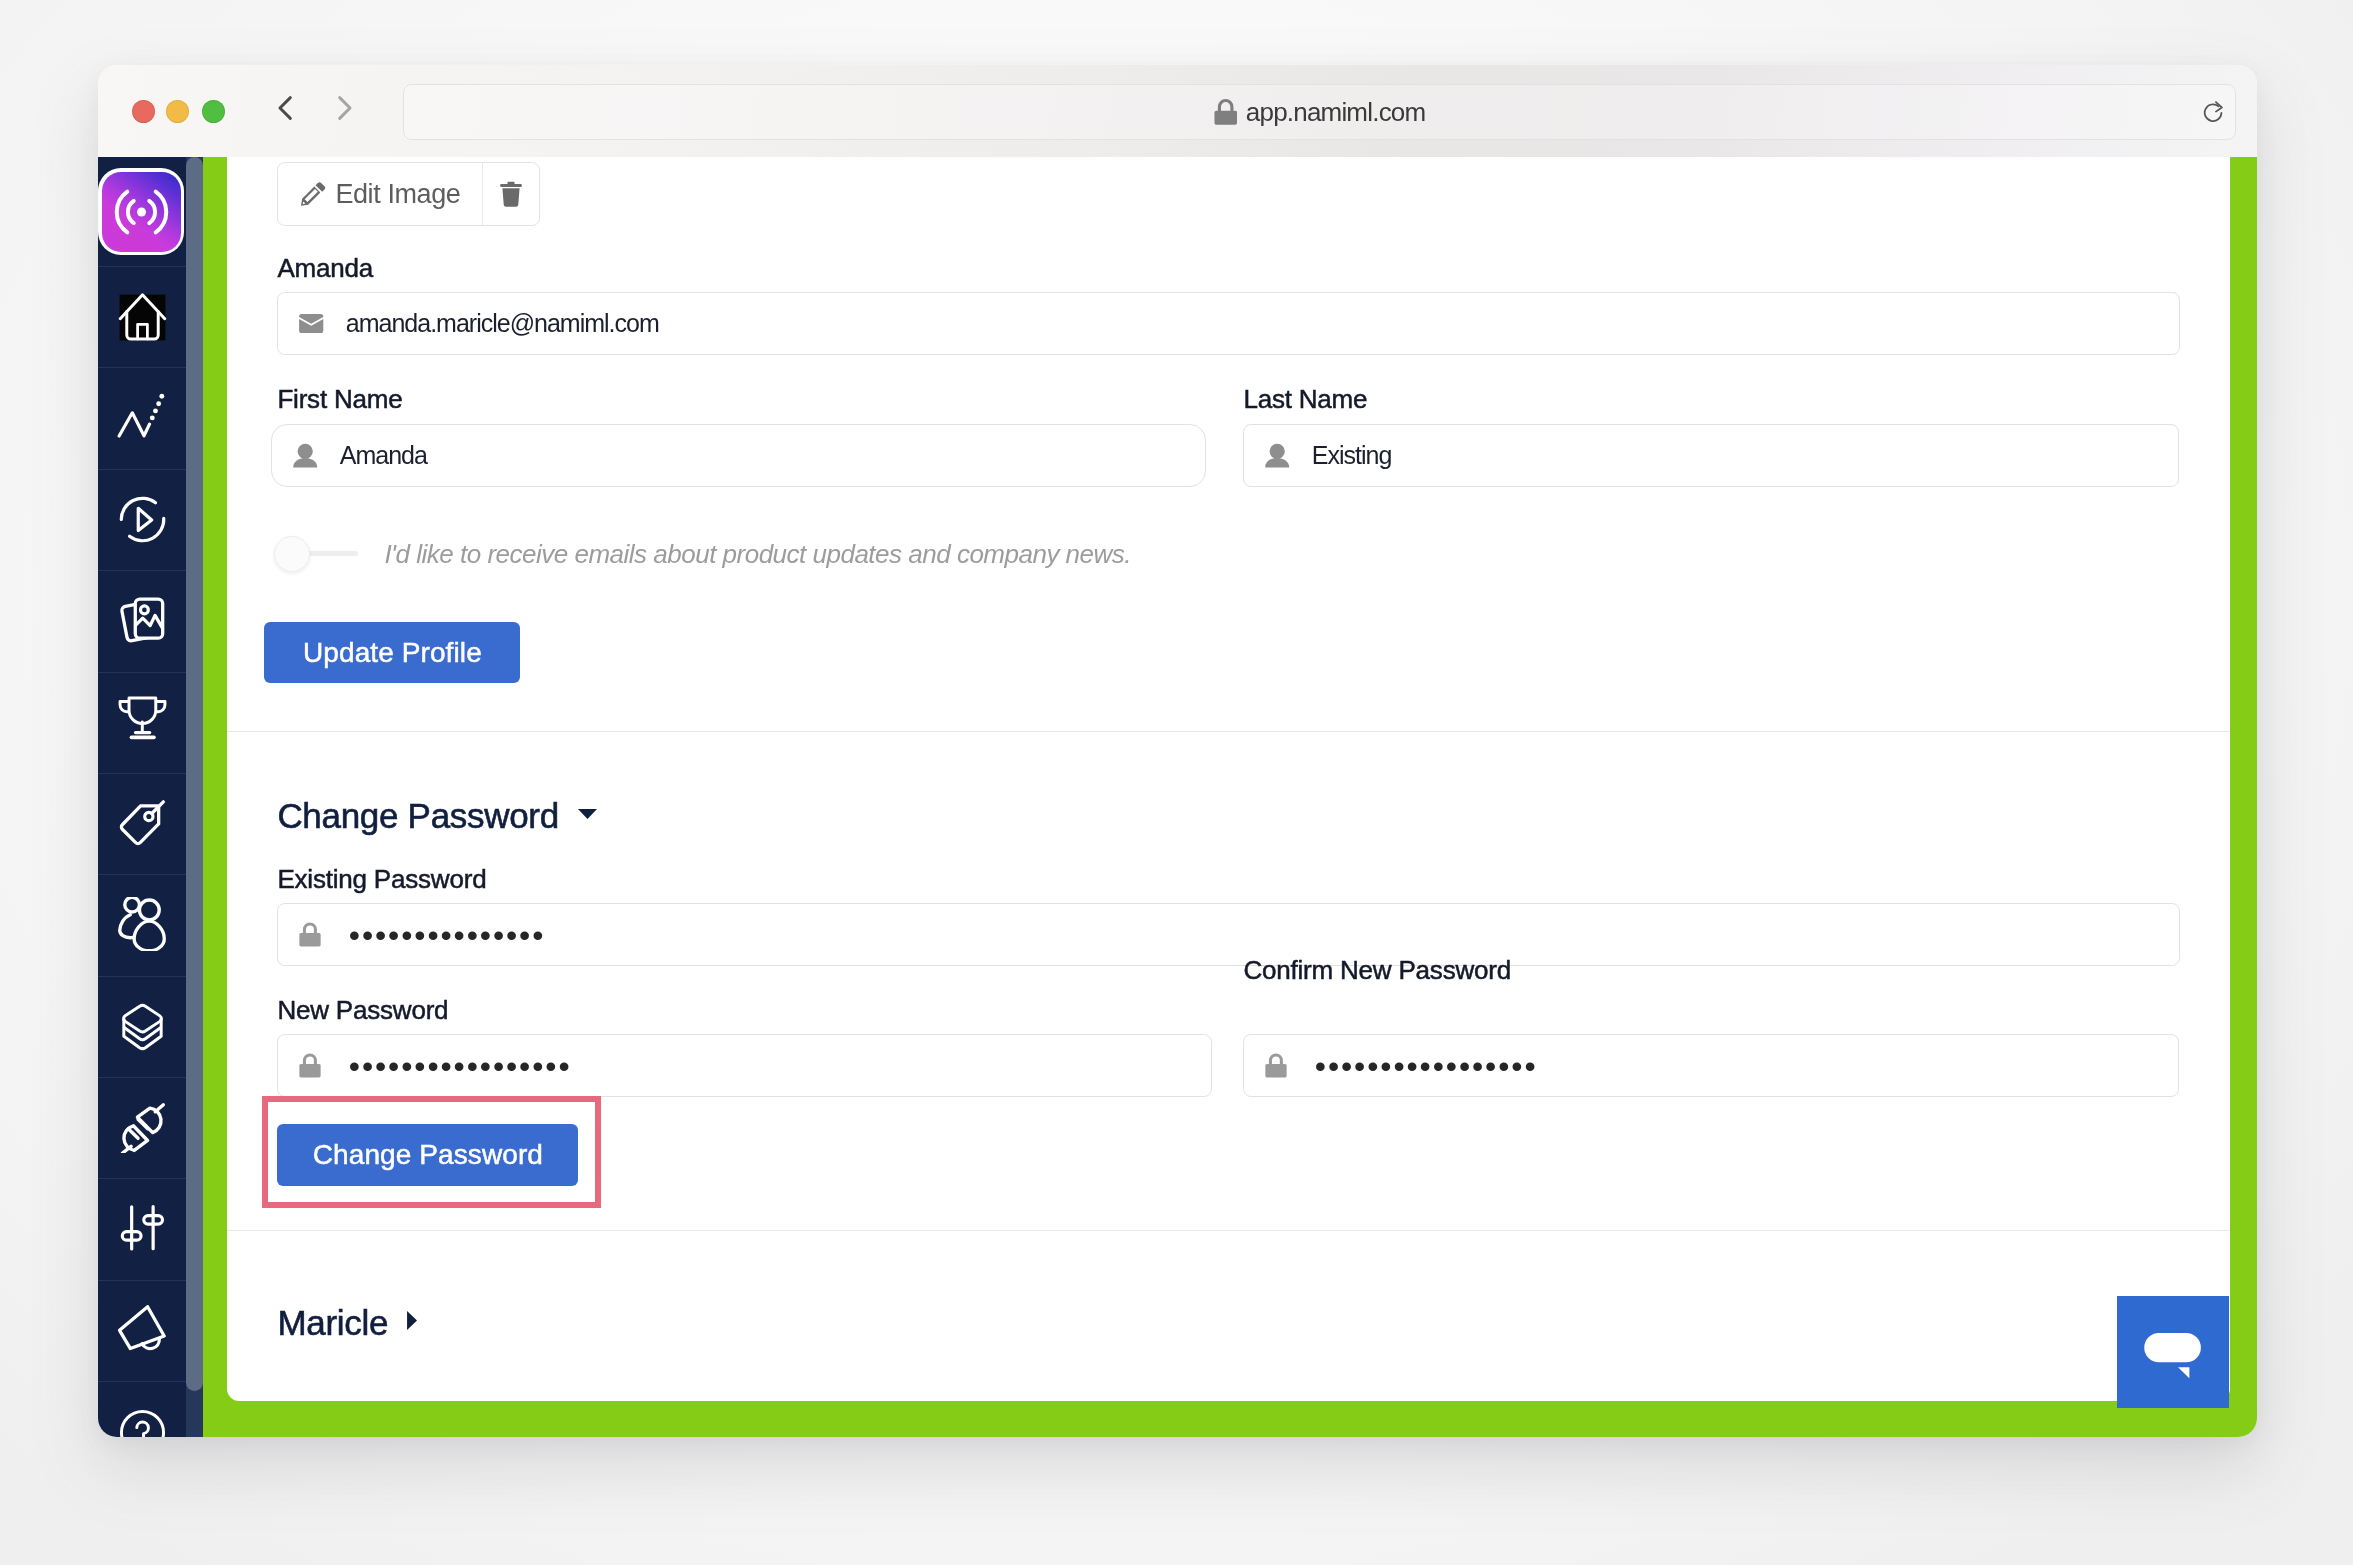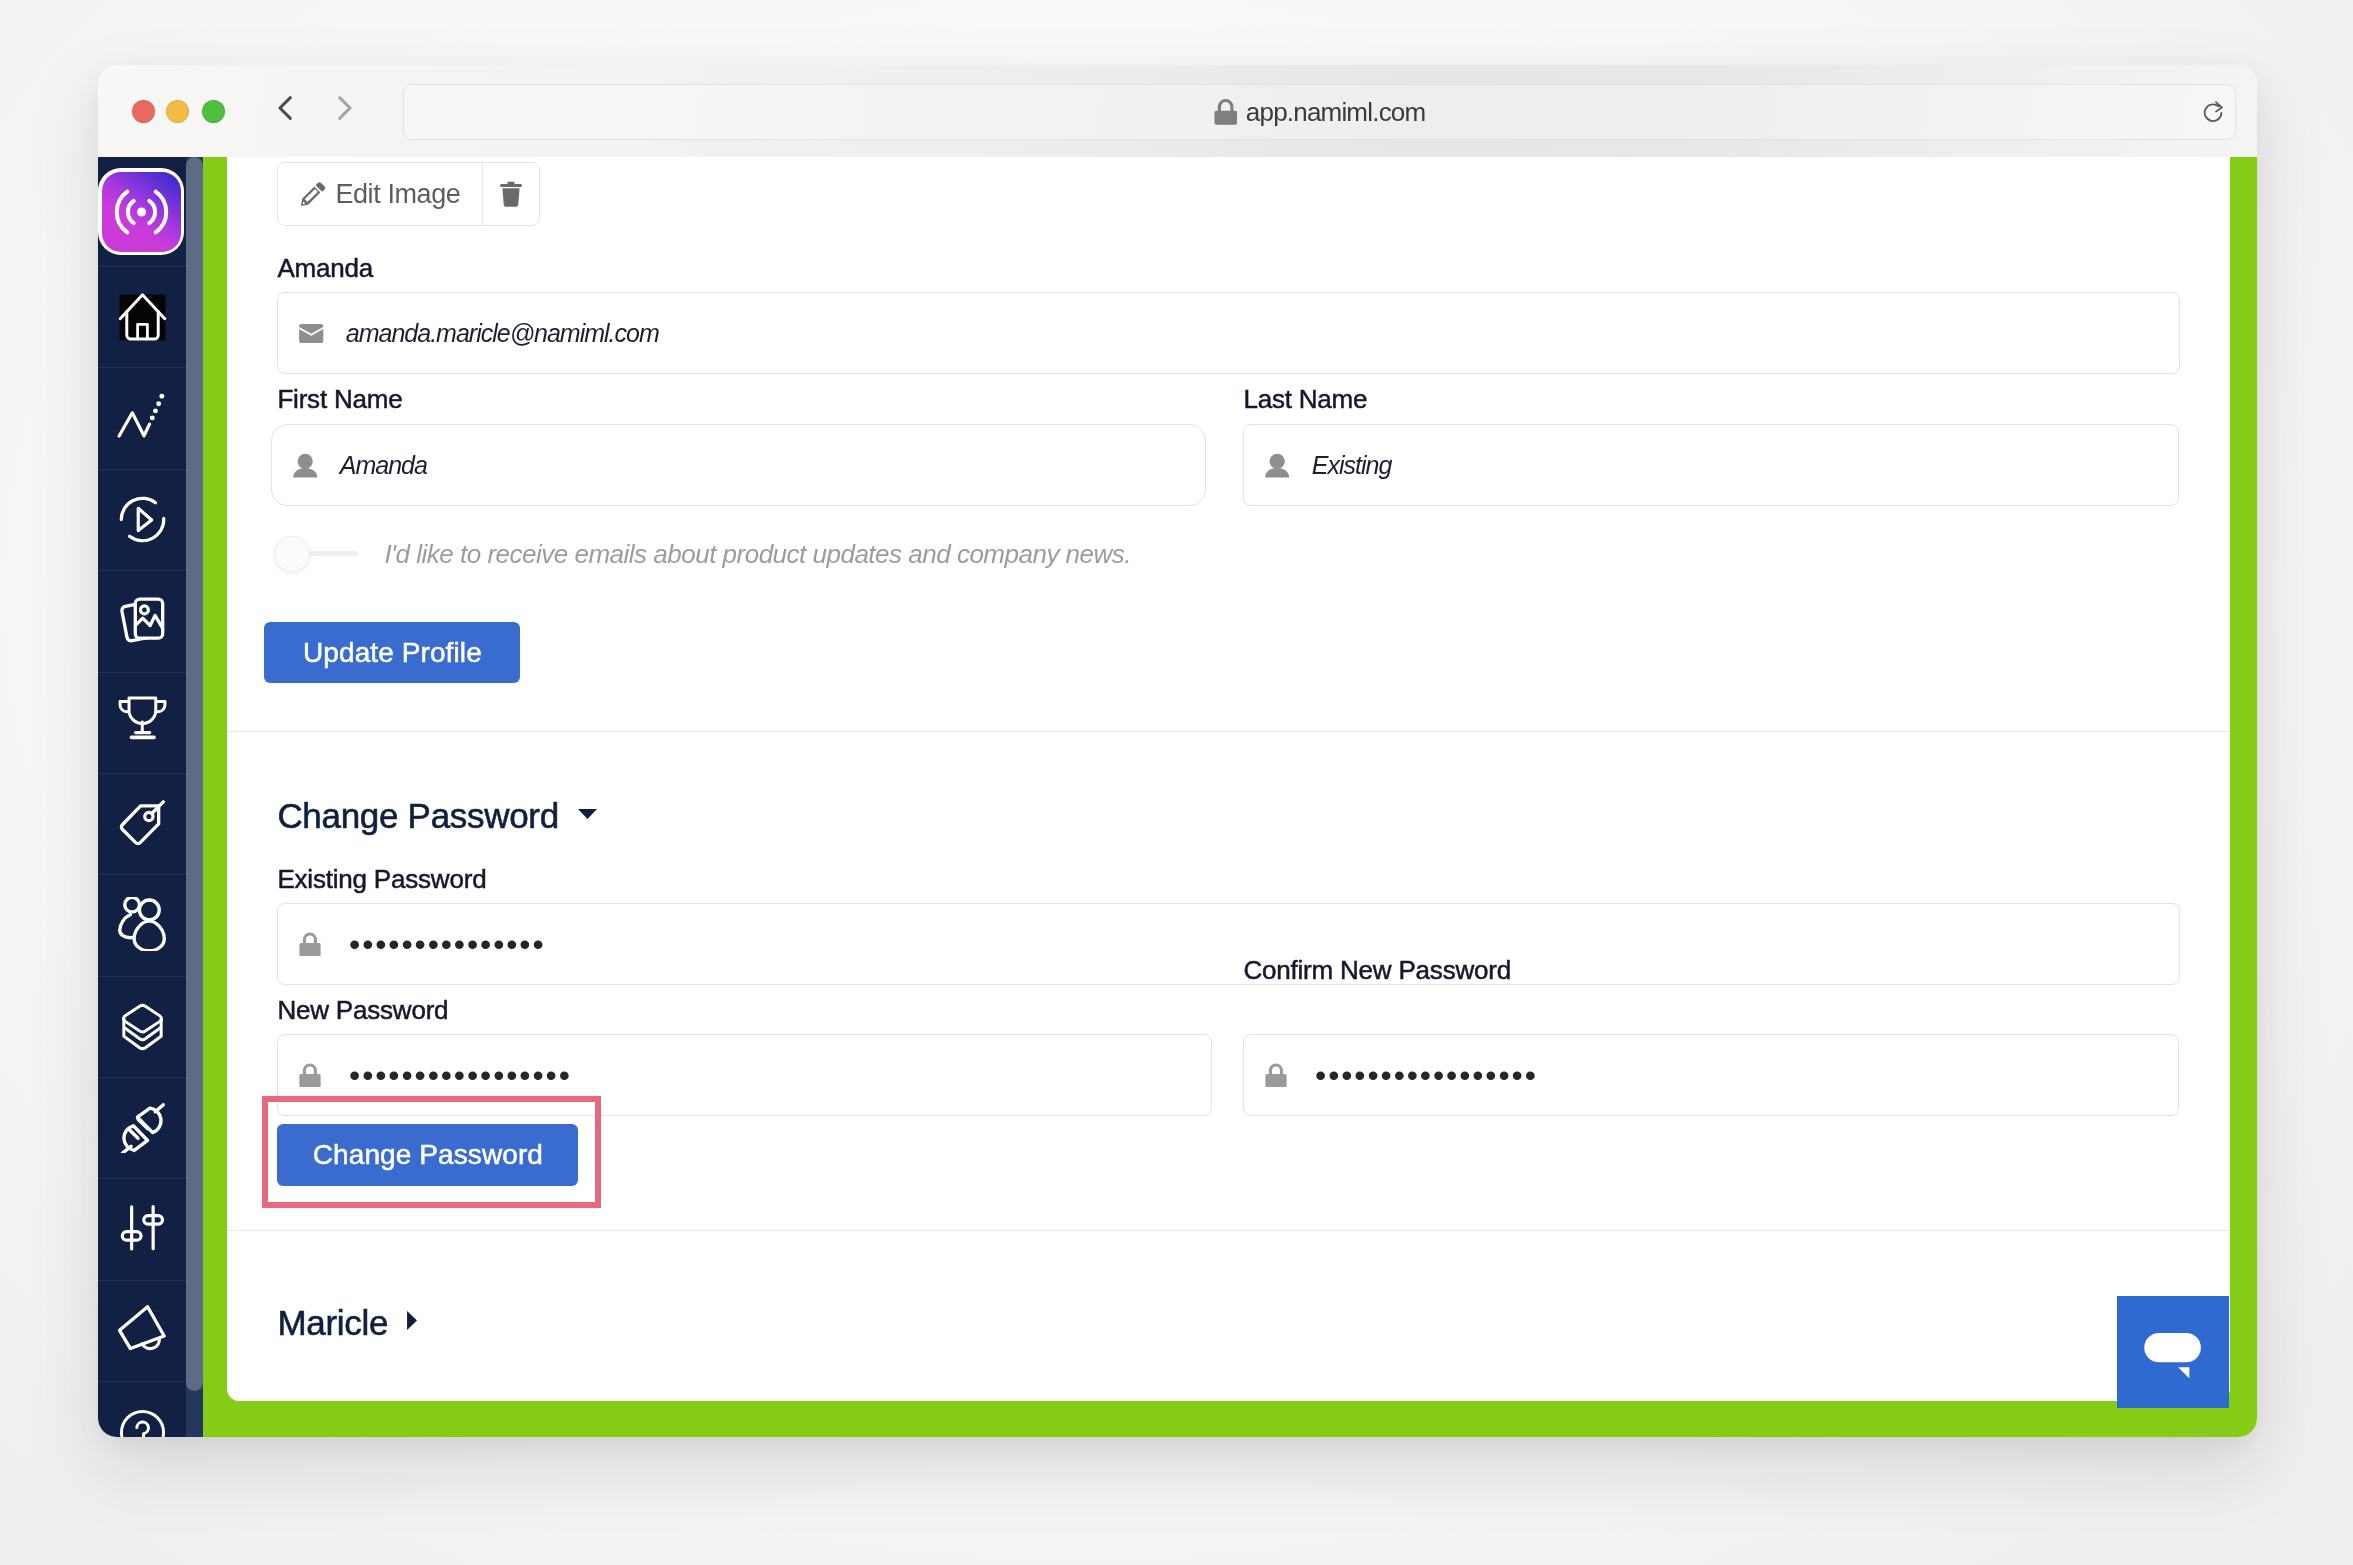--- a/index.html
+++ b/index.html
@@ -51,22 +51,22 @@
   #sb-thumb{position:absolute;left:0;top:0;width:17.4px;height:1234px;border-radius:8.7px;background:#5e6b84;}
 
   
   #content{position:absolute;left:105px;top:0;right:0;bottom:0;background:#84cc16;}
   #card{position:absolute;left:24.4px;top:0;width:2003px;height:1244px;background:#fff;overflow:visible;border-bottom-left-radius:12.2px;border-bottom-right-radius:12.2px;}
 
   .divider{position:absolute;left:0;right:0;height:0.9px;background:#e8e9eb;}
 
   .label{position:absolute;font-size:26px;color:#14192b;font-weight:400;letter-spacing:-0.2px;
          line-height:1;-webkit-text-stroke:0.5px #14192b;}
-  .field{position:absolute;height:82px;border:0.9px solid #e0e2e5;border-radius:7.8px;
-         display:flex;align-items:center;background:#fff;box-sizing:border-box;font-style:italic;}
+  .field{position:absolute;height:63px;border:0.9px solid #e0e2e5;border-radius:7.8px;
+         display:flex;align-items:center;background:#fff;box-sizing:border-box;}
   .fieldicon{width:24.4px;display:flex;align-items:center;justify-content:flex-start;
              margin-left:21px;}
   .fieldtext{font-size:25px;color:#1b1f2e;letter-spacing:-1px;margin-left:22px;}
   .dots{font-size:32px;color:#262626;letter-spacing:1.9px;line-height:1;margin-left:25px;}
 
   .btn-primary{position:absolute;background:#3a6cd0;color:#fff;border:none;border-radius:6.1px;
                font-size:28px;font-weight:400;letter-spacing:0.1px;
                font-family:"Liberation Sans",sans-serif;cursor:pointer;padding:0;
                -webkit-text-stroke:0.5px #fff;}
 

